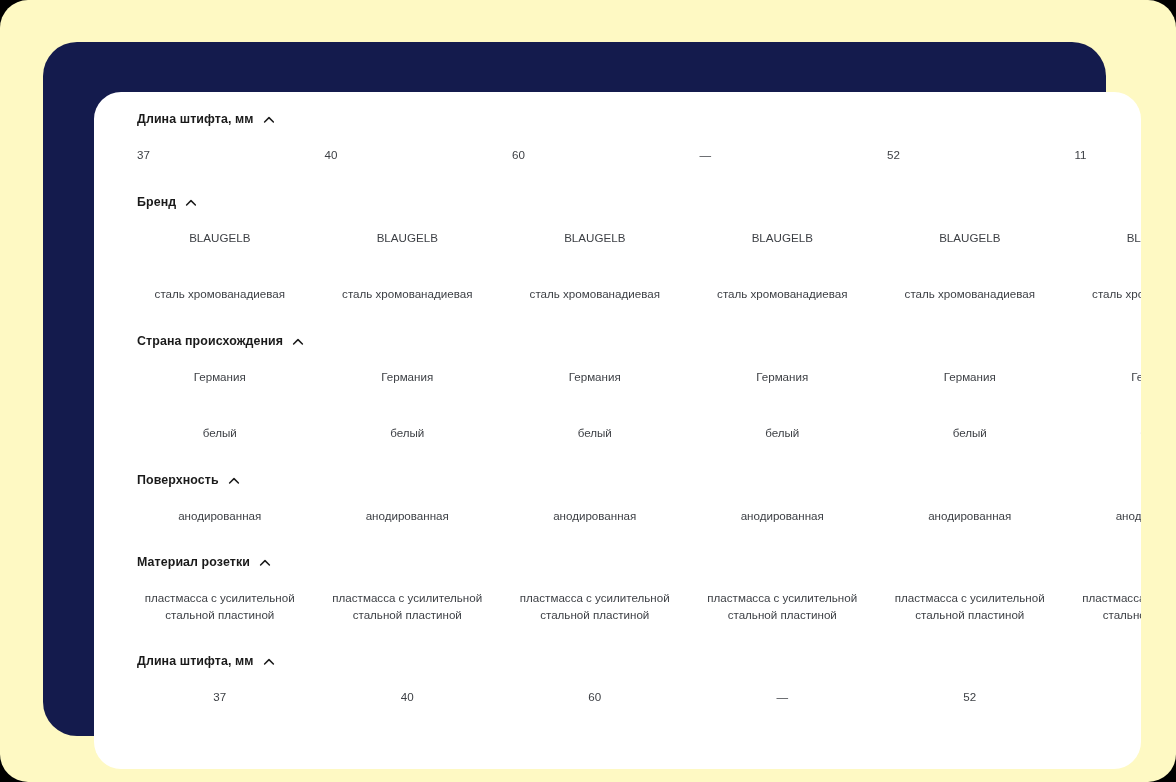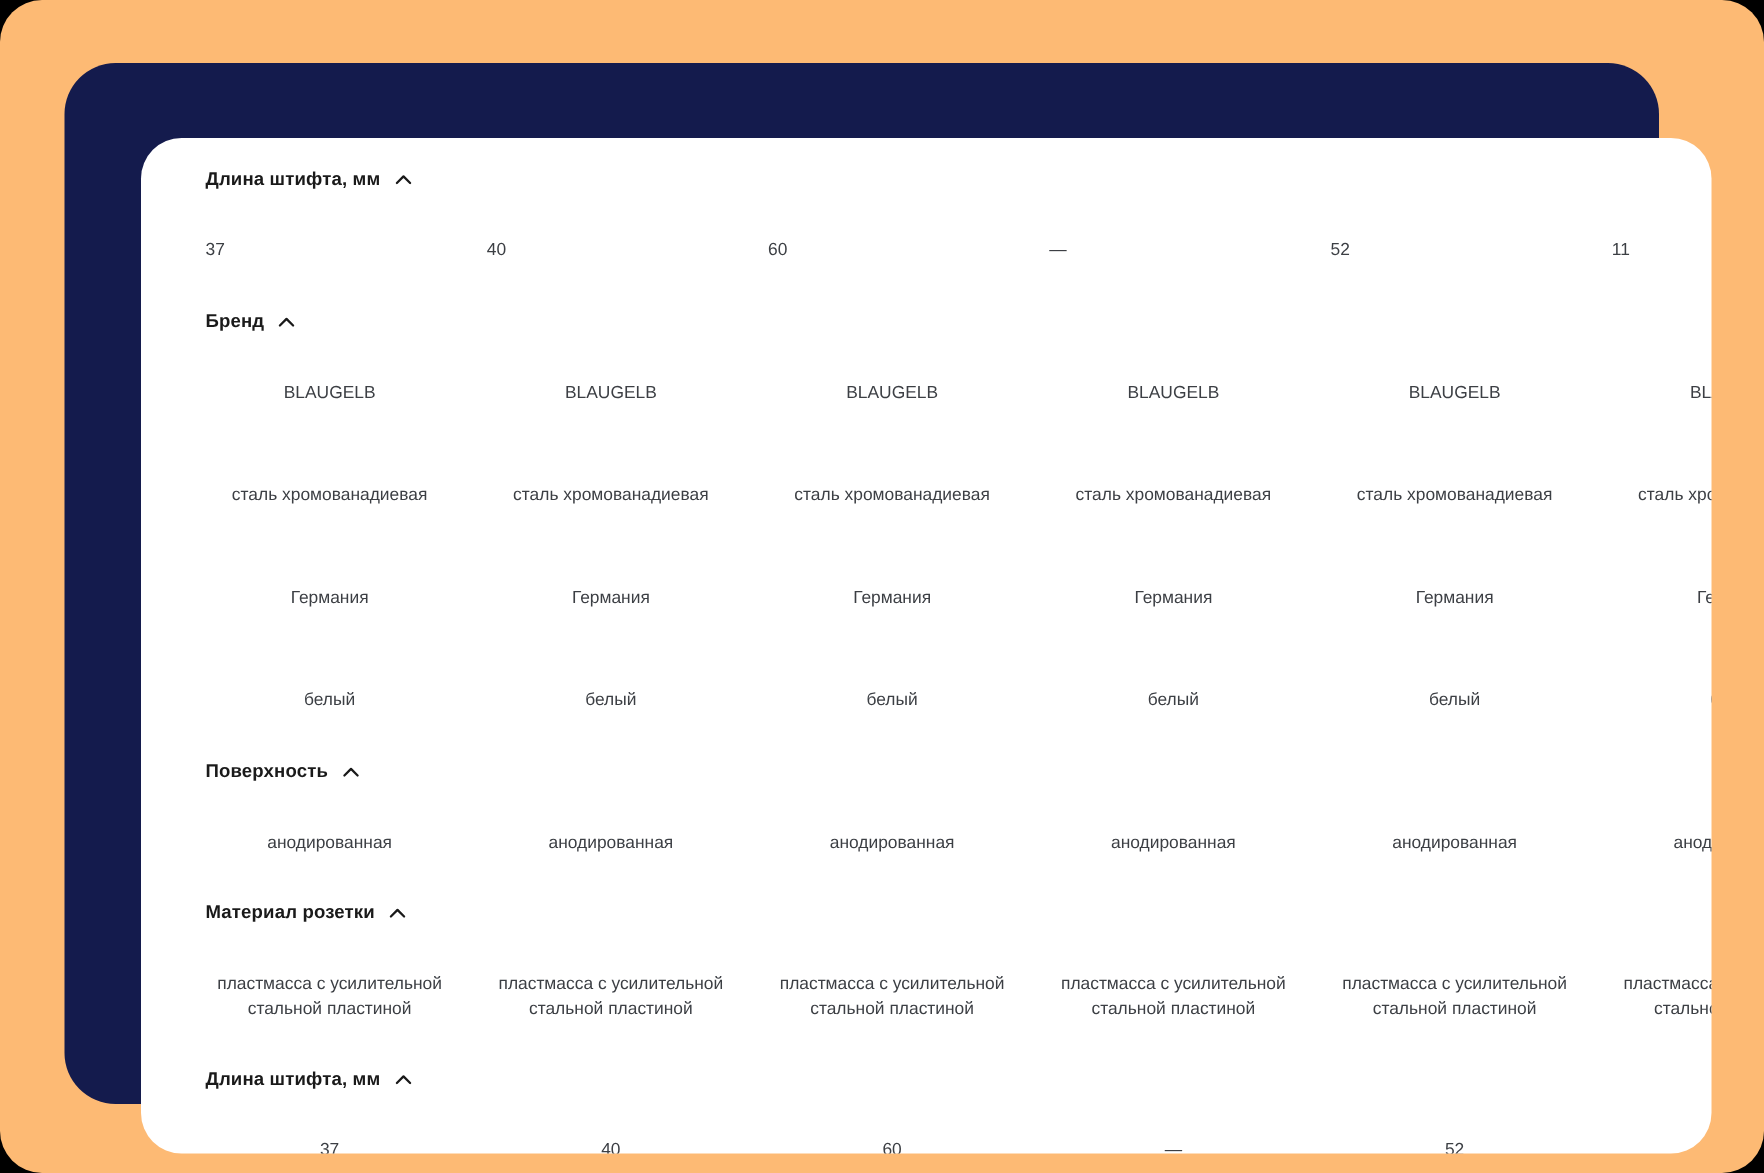--- a/index.html
+++ b/index.html
@@ -11,21 +11,21 @@
     font-family: "Liberation Sans", sans-serif;
     overflow: hidden;
   }
 
   
   #page {
     position: absolute;
     left: 0; top: 0;
     width: 1176px;
     height: 782px;
-    background: #fdba74;
+    background: #fef9c3;
     border-radius: 28px;
     overflow: hidden;
   }
 
   
   #frame {
     position: absolute;
     left: 43px;
     top: 42px;
     width: 1063px;
@@ -93,21 +93,20 @@
 
   .spec-cell {
     flex: 0 0 187.5px;
     width: 187.5px;
     font-size: 11.6px;
     line-height: 16.5px;
     color: #3c3f44;
     padding-right: 22px;
     white-space: pre-line;
     word-break: normal;
-    margin-top: 12px;
   }
 
   
   .spec-group + .spec-group { margin-top: 0px; text-align: center; }
 </style>
 </head>
 <body>
 
 <div id="page">
   <div id="frame">
@@ -153,20 +152,28 @@
             <div class="spec-values">
               <div class="spec-cell">сталь хромованадиевая</div>
               <div class="spec-cell">сталь хромованадиевая</div>
               <div class="spec-cell">сталь хромованадиевая</div>
               <div class="spec-cell">сталь хромованадиевая</div>
               <div class="spec-cell">сталь хромованадиевая</div>
               <div class="spec-cell">сталь хромованадиевая</div>
             </div>
           </div>
           <div class="spec-group">
+            <div class="spec-header">
+              <span class="spec-header-label">Страна происхождения</span>
+              <span class="chevron-up-icon">
+                <svg width="12" height="12" viewBox="0 0 12 12" aria-hidden="true">
+                  <path d="M1.6 8 L6 3.6 L10.4 8" fill="none" stroke="#1a1a1a" stroke-width="1.5" stroke-linecap="round" stroke-linejoin="round"></path>
+                </svg>
+              </span>
+            </div>
             <div class="spec-values">
               <div class="spec-cell">Германия</div>
               <div class="spec-cell">Германия</div>
               <div class="spec-cell">Германия</div>
               <div class="spec-cell">Германия</div>
               <div class="spec-cell">Германия</div>
               <div class="spec-cell">Германия</div>
             </div>
           </div>
           <div class="spec-group">

